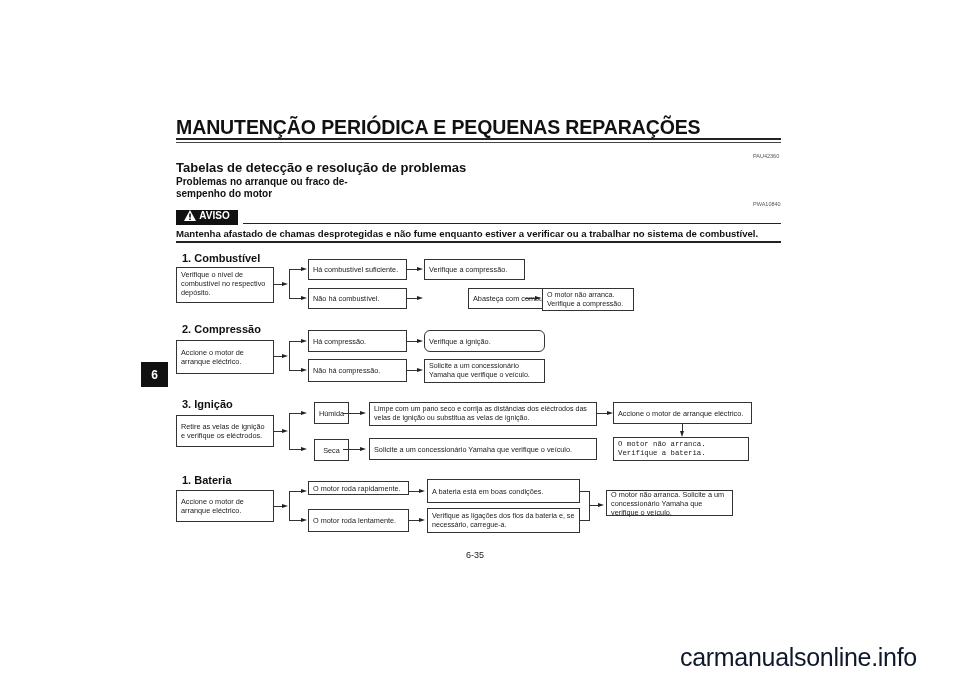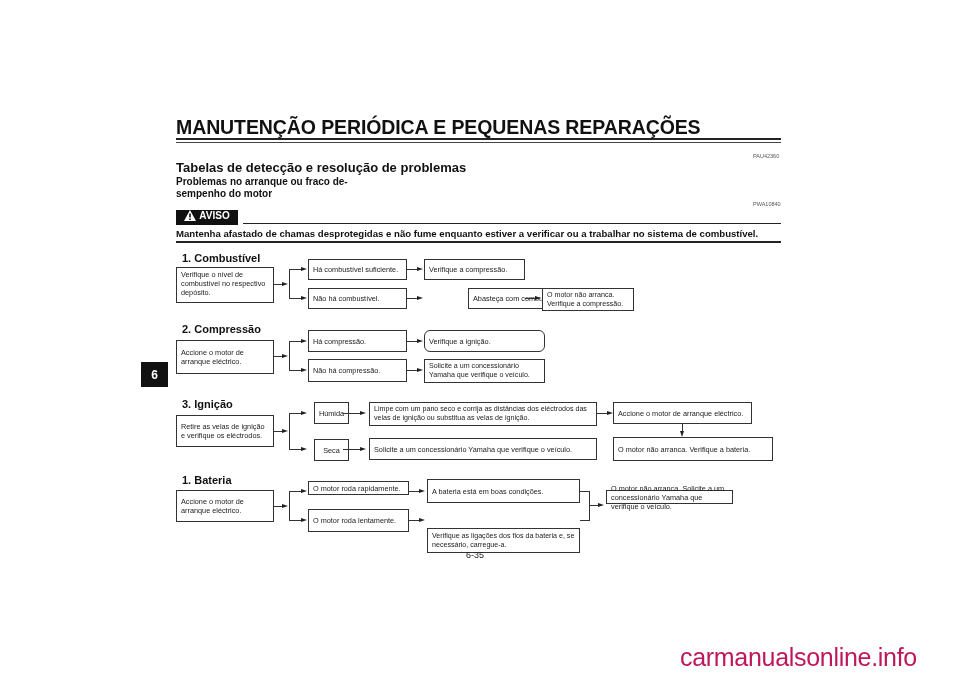--- a/index.html
+++ b/index.html
@@ -20,21 +20,21 @@
     .sec { font-size:11px; font-weight:bold; white-space:nowrap; }
     .box { position:absolute; border:1px solid #333; background:#fff; font-size:7.3px; line-height:9px; color:#222;
            box-sizing:border-box; padding:2px 4px; display:flex; align-items:center; }
     .box.c { justify-content:center;margin-left:6px; }
     .ln { position:absolute; background:#333; }
     .arr { position:absolute; width:0; height:0; border-top:2.5px solid transparent; border-bottom:2.5px solid transparent; border-left:6px solid #222; }
     .arr-d { position:absolute; width:0; height:0; border-left:2.5px solid transparent; border-right:2.5px solid transparent; border-top:6px solid #222; }
     .tab6 { left:141px; top:362px; width:27px; height:25px; background:#111; color:#fff; font-size:12px; font-weight:bold;
             display:flex; align-items:center; justify-content:center; }
     .pagenum { left:466px; top:550px; font-size:9px; color:#222; }
-    .wm { left:680px; top:643px; font-size:25px; color:#be185d; letter-spacing:-0.3px; white-space:nowrap; }
+    .wm { left:680px; top:643px; font-size:25px; color:#0f172a; letter-spacing:-0.3px; white-space:nowrap; }
   </style>
 </head>
 <body>
 
 <div class="abs title">MANUTENÇÃO PERIÓDICA E PEQUENAS REPARAÇÕES</div>
 <div class="abs rule-thick"></div>
 <div class="abs rule-thin"></div>
 <div class="abs code" style="left:753px; top:153px;">PAU42360</div>
 <div class="abs h2">Tabelas de detecção e resolução de problemas</div>
 <div class="abs h3">
@@ -111,40 +111,40 @@
 <div class="arr" style="left:360px; top:411px;"></div>
 <div class="ln" style="left:343px; top:449px; width:17px; height:1px;"></div>
 <div class="arr" style="left:360px; top:447px;"></div>
 <div class="box" style="left:369px; top:402px; width:228px; height:24px; font-size:7.1px;">Limpe com um pano seco e corrija as distâncias dos eléctrodos das velas de ignição ou substitua as velas de ignição.</div>
 <div class="box" style="left:369px; top:438px; width:228px; height:22px;">Solicite a um concessionário Yamaha que verifique o veículo.</div>
 <div class="ln" style="left:597px; top:413px; width:10px; height:1px;"></div>
 <div class="arr" style="left:607px; top:411px;"></div>
 <div class="box" style="left:613px; top:402px; width:139px; height:22px;">Accione o motor de arranque eléctrico.</div>
 <div class="ln" style="left:682px; top:424px; width:1px; height:7px;"></div>
 <div class="arr-d" style="left:680px; top:431px;"></div>
-<div class="box" style="left:613px; top:437px; width:160px; height:24px;">O motor não arranca. Verifique a bateria.</div>
+<div class="box" style="left:613px; top:437px; width:136px; height:24px;font-family:Liberation Mono, monospace;">O motor não arranca. Verifique a bateria.</div>
 
 <div class="abs sec" style="left:182px; top:474px;">1. Bateria</div>
 <div class="box" style="left:176px; top:490px; width:98px; height:32px;">Accione o motor de arranque eléctrico.</div>
 <div class="ln" style="left:274px; top:506px; width:8px; height:1px;"></div>
 <div class="arr" style="left:282px; top:504px;"></div>
 <div class="ln" style="left:289px; top:491px; width:1px; height:30px;"></div>
 <div class="ln" style="left:289px; top:491px; width:12px; height:1px;"></div>
 <div class="arr" style="left:301px; top:489px;"></div>
 <div class="ln" style="left:289px; top:520px; width:12px; height:1px;"></div>
 <div class="arr" style="left:301px; top:518px;"></div>
 <div class="box" style="left:308px; top:481px; width:101px; height:14px;">O motor roda rapidamente.</div>
 <div class="box" style="left:308px; top:509px; width:101px; height:23px;">O motor roda lentamente.</div>
 <div class="ln" style="left:409px; top:491px; width:10px; height:1px;"></div>
 <div class="arr" style="left:419px; top:489px;"></div>
 <div class="ln" style="left:409px; top:520px; width:10px; height:1px;"></div>
 <div class="arr" style="left:419px; top:518px;"></div>
 <div class="box" style="left:427px; top:479px; width:153px; height:24px;">A bateria está em boas condições.</div>
-<div class="box" style="left:427px; top:508px; width:153px; height:25px; font-size:7.1px;margin-top:20px;">Verifique as ligações dos fios da bateria e, se necessário, carregue-a.</div>
+<div class="box" style="left:427px; top:508px; width:153px; height:25px; font-size:7.1px;">Verifique as ligações dos fios da bateria e, se necessário, carregue-a.</div>
 <div class="ln" style="left:580px; top:491px; width:9px; height:1px;"></div>
 <div class="ln" style="left:580px; top:520px; width:9px; height:1px;"></div>
 <div class="ln" style="left:589px; top:491px; width:1px; height:30px;"></div>
 <div class="ln" style="left:589px; top:505px; width:9px; height:1px;"></div>
 <div class="arr" style="left:598px; top:503px;"></div>
-<div class="box" style="left:606px; top:490px; width:127px; height:14px;">O motor não arranca. Solicite a um concessionário Yamaha que verifique o veículo.</div>
+<div class="box" style="left:606px; top:490px; width:127px; height:26px;">O motor não arranca. Solicite a um concessionário Yamaha que verifique o veículo.</div>
 
 <div class="abs pagenum">6-35</div>
 <div class="abs wm">carmanualsonline.info</div>
 
 </body></html>

